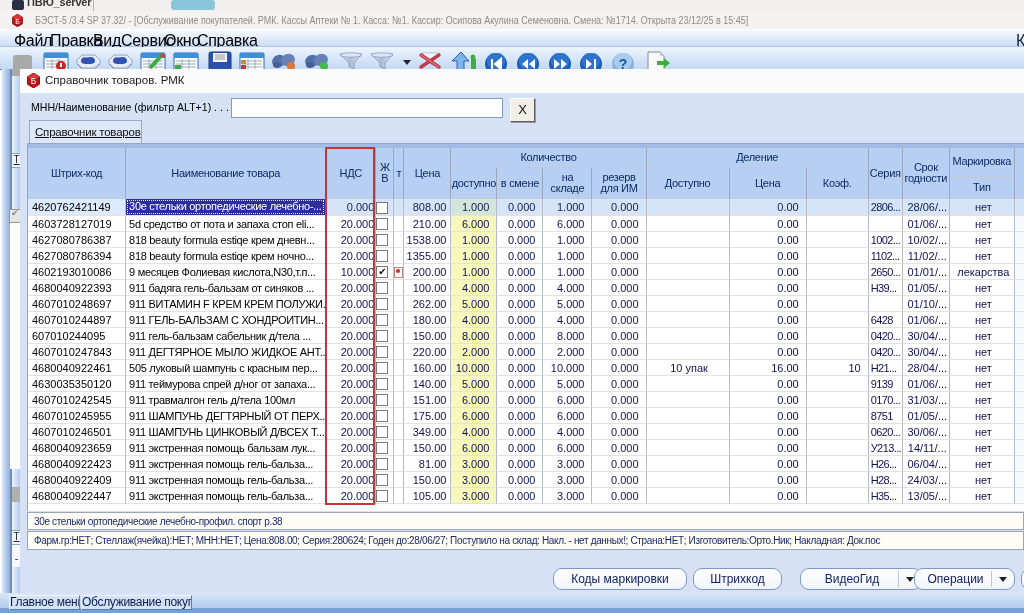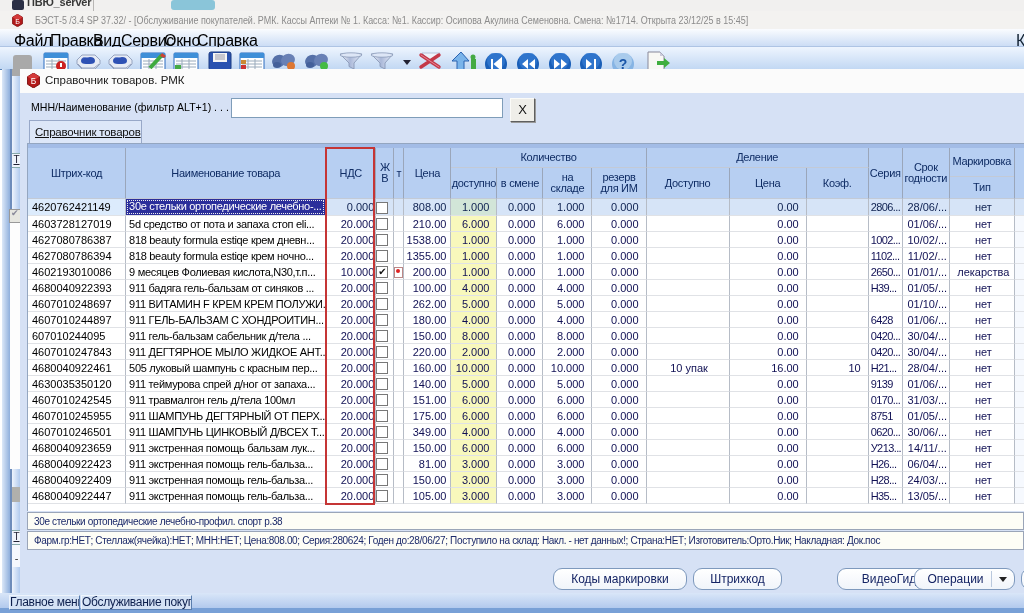--- a/index.html
+++ b/index.html
@@ -688,20 +688,20 @@
             <td class="xt"></td>
           </tr>
   </tbody>
       </table>
  </div>
  <div class="abs" id="redcol"></div>
  <div class="abs info" style="top:443px">30е стельки ортопедические лечебно-профил. спорт р.38</div>
  <div class="abs info" style="top:462px;height:19px">Фарм.гр:НЕТ; Стеллаж(ячейка):НЕТ; МНН:НЕТ; Цена:808.00; Серия:280624; Годен до:28/06/27; Поступило на склад: Накл. - нет данных!; Страна:НЕТ; Изготовитель:Орто.Ник; Накладная: Док.пос</div>
  <div class="abs btn" style="left:533px;width:134px">Коды маркировки</div>
  <div class="abs btn" style="left:673px;width:89px">Штрихкод</div>
- <div class="abs btn" style="left:817px;width:122px;padding-right:18px"><span class="sep"></span><span class="arr"></span>ВидеоГид</div>
+ <div class="abs btn" style="left:780px;width:122px;padding-right:18px"><span class="sep"></span><span class="arr"></span>ВидеоГид</div>
  <div class="abs btn" style="left:894px;width:101px;padding-right:18px"><span class="sep"></span><span class="arr"></span>Операции</div>
  <div class="abs btn" style="left:1001px;width:30px"></div>
 </div>
 <div class="abs" id="taskbar"></div>
 <div class="abs" id="taskbot"></div>
 <div class="abs ttab" style="left:9px;width:69px">Главное меню</div>
 <div class="abs ttab" style="left:81px;width:109px">Обслуживание покупат</div>
 
 </body></html>

